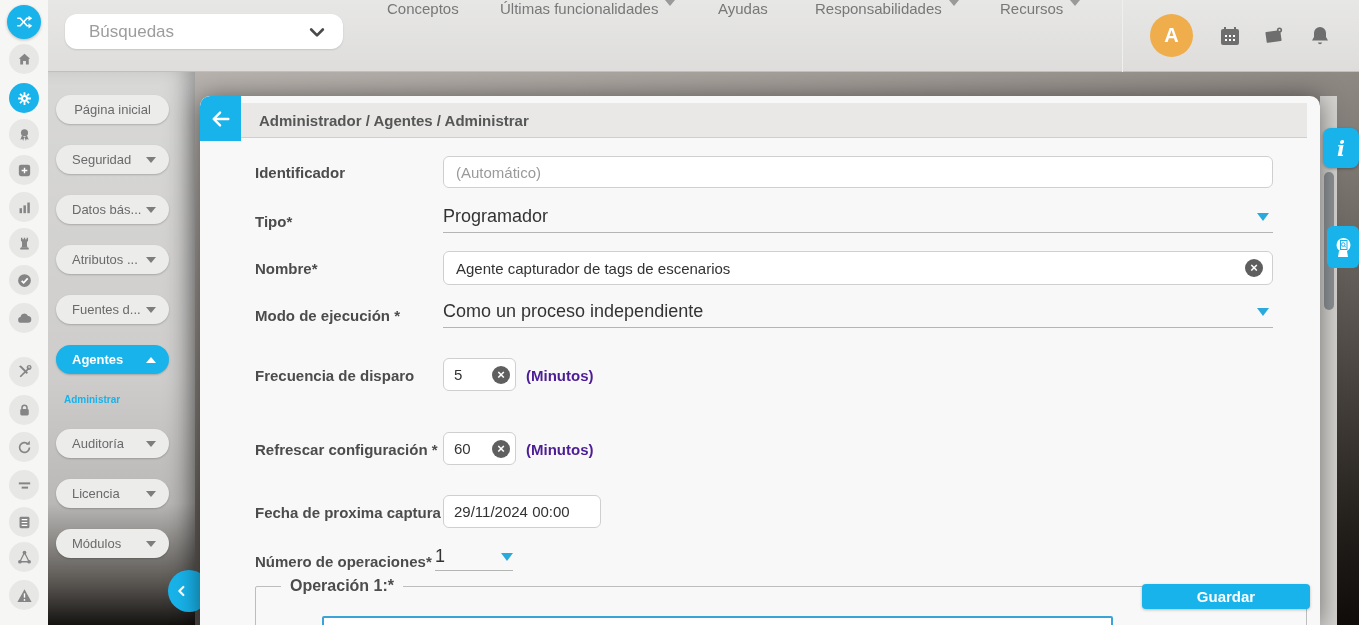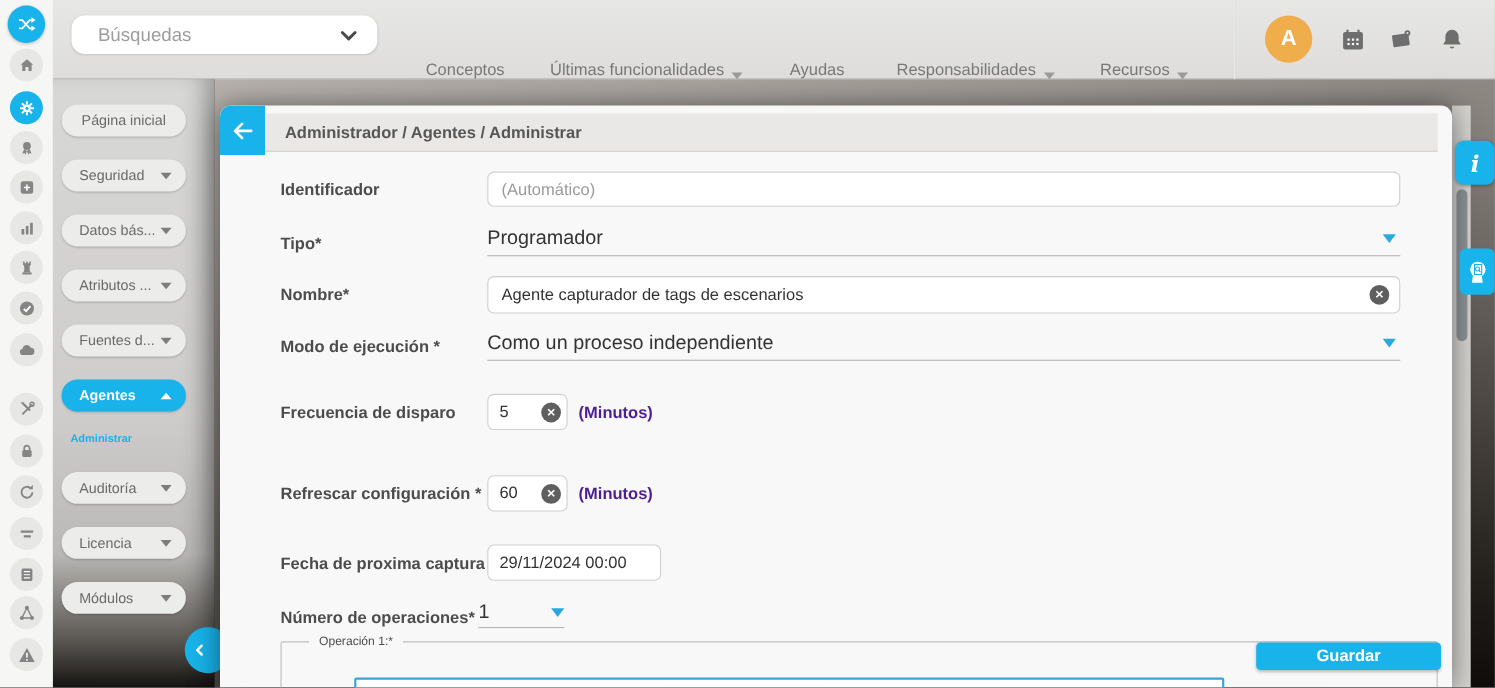--- a/index.html
+++ b/index.html
@@ -17,21 +17,21 @@
   .ric.active { background:#18b3ea; }
   .ric svg { width:17px; height:17px; }
 
   
   .topbar { position:absolute; left:48px; top:0; width:1311px; height:72px;
             background:linear-gradient(#e7e7e6,#dedddc); border-bottom:1px solid #bfbfbe; z-index:25; }
   .searchbox { position:absolute; left:17px; top:14px; width:278px; height:35px; background:#fff;
                border-radius:12px; box-shadow:0 1px 2px rgba(0,0,0,.12);
                display:flex; align-items:center; justify-content:space-between; padding:0 16px 0 24px; }
   .searchbox .ph { color:#9d9d9d; font-size:17px; }
-  .menu-item { position:absolute; top:0; height:72px; display:flex; align-items:flex-end; gap:7px;
+  .menu-item { position:absolute; top:0; height:72px; display:flex; align-items:flex-start; gap:7px;
                color:#787878; font-size:15px; cursor:default; }
   .tri-dn { width:0; height:0; border-left:5px solid transparent; border-right:5px solid transparent;
             border-top:6px solid #9a9a9a; }
   .tb-divider { position:absolute; left:1074px; top:0; width:1px; height:72px; background:#c4c4c3;
                 border-right:1px solid #efefee; }
   .avatar { position:absolute; left:1102px; top:14px; width:43px; height:43px; border-radius:50%;
             background:#efad4c; color:#fff; font-size:20px; font-weight:bold;
             display:flex; align-items:center; justify-content:center; }
   .tb-ico { position:absolute; top:24px; width:24px; height:24px; }
 
@@ -83,21 +83,21 @@
   .sel-line { position:absolute; border-bottom:1px solid #b5b5b5; display:flex; align-items:center; cursor:pointer; }
   .sel-line .val { font-size:18px; color:#333; }
   .sel-arrow { position:absolute; width:0; height:0; border-left:6px solid transparent;
                border-right:6px solid transparent; border-top:8px solid #2aa9dd; }
   .clear-btn { position:absolute; width:18px; height:18px; border-radius:50%; background:#5f5f5f; color:#fff;
                font-size:13px; font-weight:bold; line-height:17px; text-align:center; cursor:pointer; }
   .unit { position:absolute; font-size:15px; font-weight:bold; color:#4c1d95; }
 
   .op-fieldset { position:absolute; left:55px; top:481px; width:1052px; height:120px;
                  border:1px solid #bdbdbd; border-radius:2px; }
-  .op-fieldset legend { margin-left:25px; padding:0 9px; font-size:11px; font-weight:normal; color:#4c4c4c; }
+  .op-fieldset legend { margin-left:25px; padding:0 9px; font-size:16px; font-weight:bold; color:#4c4c4c; }
   .op-box { position:absolute; left:122px; top:520px; width:791px; height:80px; background:#fff;
             border:2px solid #3aa4d8; border-radius:2px; }
   .save-btn { position:absolute; left:942px; top:488px; width:168px; height:25px; background:#18b3ea;
               border:none; border-radius:4px; color:#fff; font-size:15px; font-weight:bold; cursor:pointer;
               box-shadow:0 1px 3px rgba(0,0,0,.25); z-index:3;
               font-family:"Liberation Sans", sans-serif; }
 </style>
 </head>
 <body>
 

